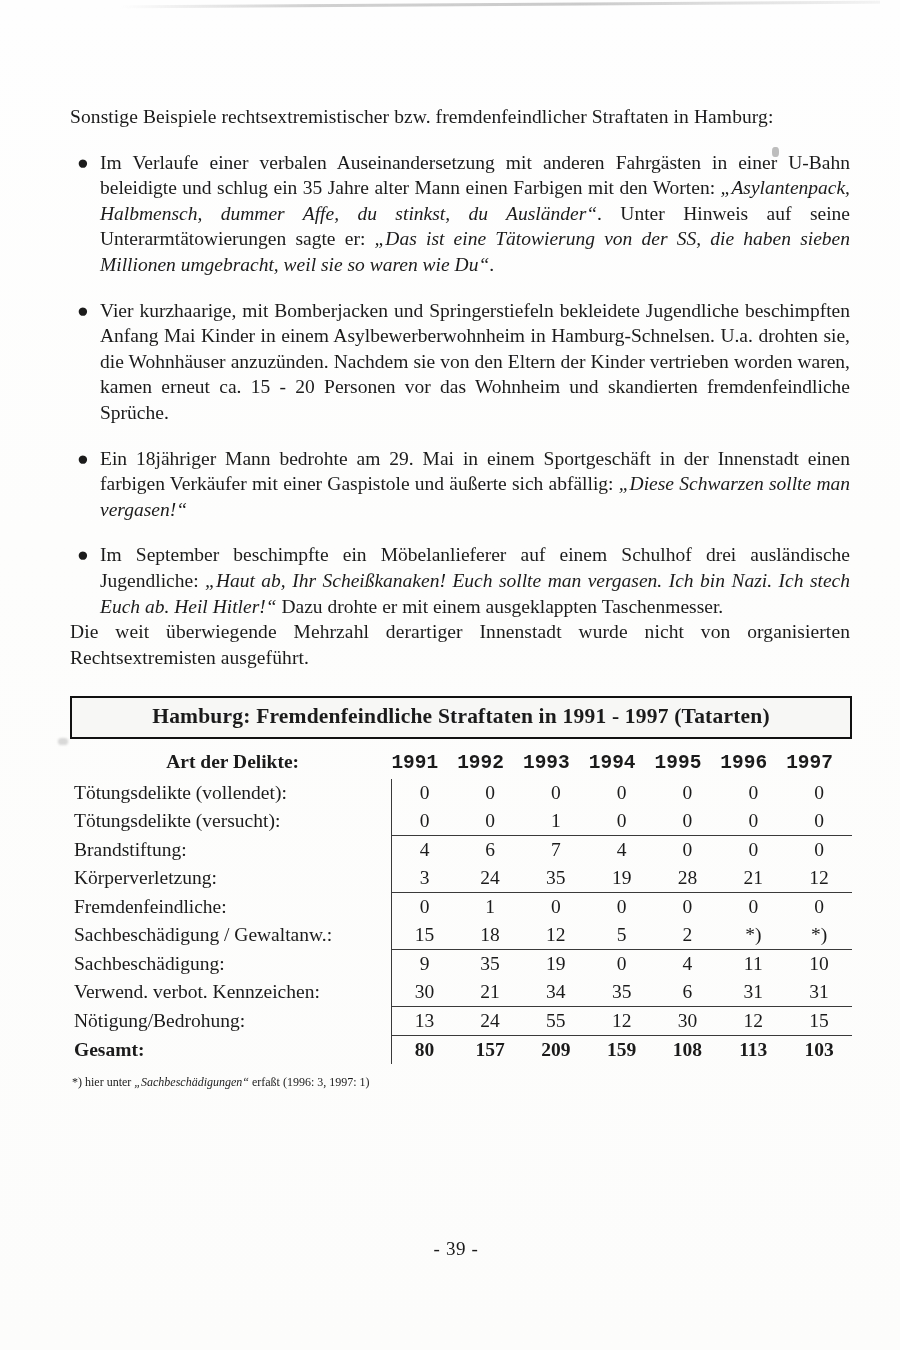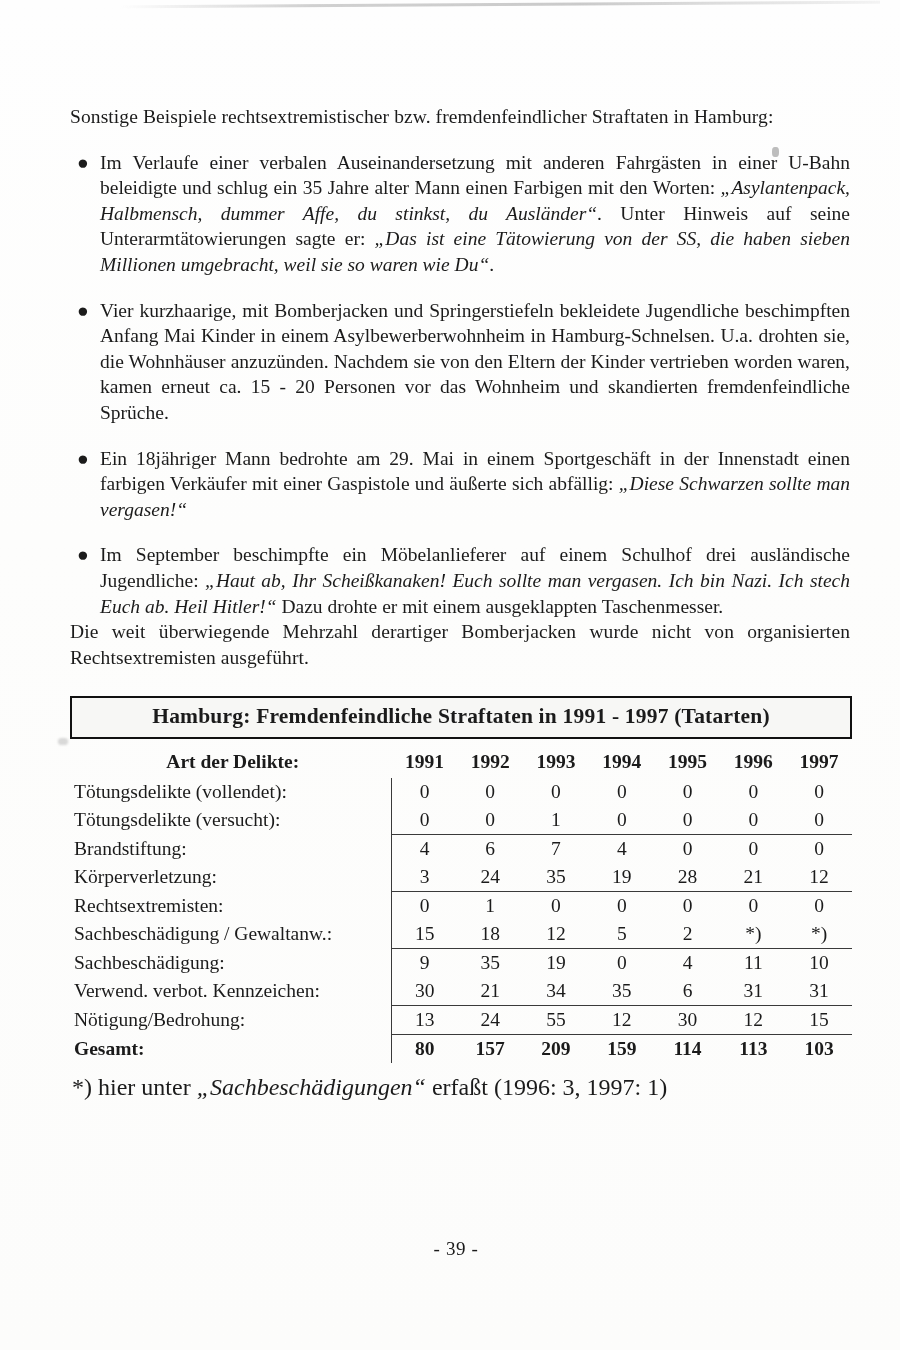--- a/index.html
+++ b/index.html
@@ -131,22 +131,23 @@
     text-align: center;
     font-weight: bold;
     font-size: 19.5px;
     padding: 0 0 5px 4px;
     width: 318px;
   }
   table.stats th.year-head {
     font-weight: bold;
     font-size: 19.5px;
     padding: 0 0 5px 0;
-    text-align: center;
+    text-align: left;
     width: 66px;
+    font-family: Liberation Mono, monospace;
   }
   table.stats td.rowlabel {
     text-align: left;
     padding: 3px 0 3px 4px;
     font-size: 19.5px;
     white-space: nowrap;
     margin-top: 45px;
   }
   table.stats td.num {
     text-align: center;
@@ -164,22 +165,22 @@
     border-bottom: 1.6px solid #3a3a3a;
   }
   table.stats tr.total td {
     font-weight: bold;
   }
   table.stats tr.total td.num {
     border-top: 1.6px solid #3a3a3a;
   }
 
   .footnote {
-    margin-top: 12px;
-    font-size: 24px;
+    margin-top: 6px;
+    font-size: 12px;
     padding-left: 2px;
     line-height: 24px;
   }
   .footnote i { font-style: italic; }
 
   .page-number {
     position: absolute;
     left: 12px;
     right: 0;
     top: 1238px;
@@ -212,21 +213,21 @@
         <div class="bullet-item">
           <div class="bullet-mark">●</div>
           <div class="bullet-body"><span>Ein 18jähriger Mann bedrohte am 29. Mai in einem Sportgeschäft in der Innenstadt einen farbigen Verkäufer mit einer Gaspistole und äußerte sich abfällig: </span><i>„Diese Schwarzen sollte man vergasen!“</i></div>
         </div>
         <div class="bullet-item">
           <div class="bullet-mark">●</div>
           <div class="bullet-body"><span>Im September beschimpfte ein Möbelanlieferer auf einem Schulhof drei ausländische Jugendliche: </span><i>„Haut ab, Ihr Scheißkanaken! Euch sollte man vergasen. Ich bin Nazi. Ich stech Euch ab. Heil Hitler!“</i><span> Dazu drohte er mit einem ausgeklappten Taschenmesser.</span></div>
         </div>
       </div>
 
-    <p class="para closing">Die weit überwiegende Mehrzahl derartiger Bomberjacken wurde nicht von organisierten Rechtsextremisten ausgeführt.</p>
+    <p class="para closing">Die weit überwiegende Mehrzahl derartiger Innenstadt wurde nicht von organisierten Rechtsextremisten ausgeführt.</p>
 
     <div class="table-block">
       <div class="table-title-box">
         <span class="title-text">Hamburg: Fremdenfeindliche Straftaten in 1991 - 1997 (Tatarten)</span>
       </div>
 
       <table class="stats">
         <thead>
           <tr>
             <th class="label-head">Art der Delikte:</th>
@@ -274,21 +275,21 @@
               <td class="rowlabel">Körperverletzung:</td>
               <td class="num first-col">3</td>
               <td class="num">24</td>
               <td class="num">35</td>
               <td class="num">19</td>
               <td class="num">28</td>
               <td class="num">21</td>
               <td class="num">12</td>
             </tr>
             <tr>
-              <td class="rowlabel">Rechtsextremisten:</td>
+              <td class="rowlabel">Fremdenfeindliche:</td>
               <td class="num first-col">0</td>
               <td class="num">1</td>
               <td class="num">0</td>
               <td class="num">0</td>
               <td class="num">0</td>
               <td class="num">0</td>
               <td class="num">0</td>
             </tr>
             <tr class="rule-below">
               <td class="rowlabel">Sachbeschädigung / Gewaltanw.:</td>
@@ -329,21 +330,21 @@
               <td class="num">30</td>
               <td class="num">12</td>
               <td class="num">15</td>
             </tr>
             <tr class="total">
               <td class="rowlabel">Gesamt:</td>
               <td class="num first-col">80</td>
               <td class="num">157</td>
               <td class="num">209</td>
               <td class="num">159</td>
-              <td class="num">114</td>
+              <td class="num">108</td>
               <td class="num">113</td>
               <td class="num">103</td>
             </tr>
           </tbody>
       </table>
 
       <div class="footnote" id="table-footnote"><span>*) hier unter </span><i>„Sachbeschädigungen“</i><span> erfaßt (1996: 3, 1997: 1)</span></div>
     </div>
   </div>
 

